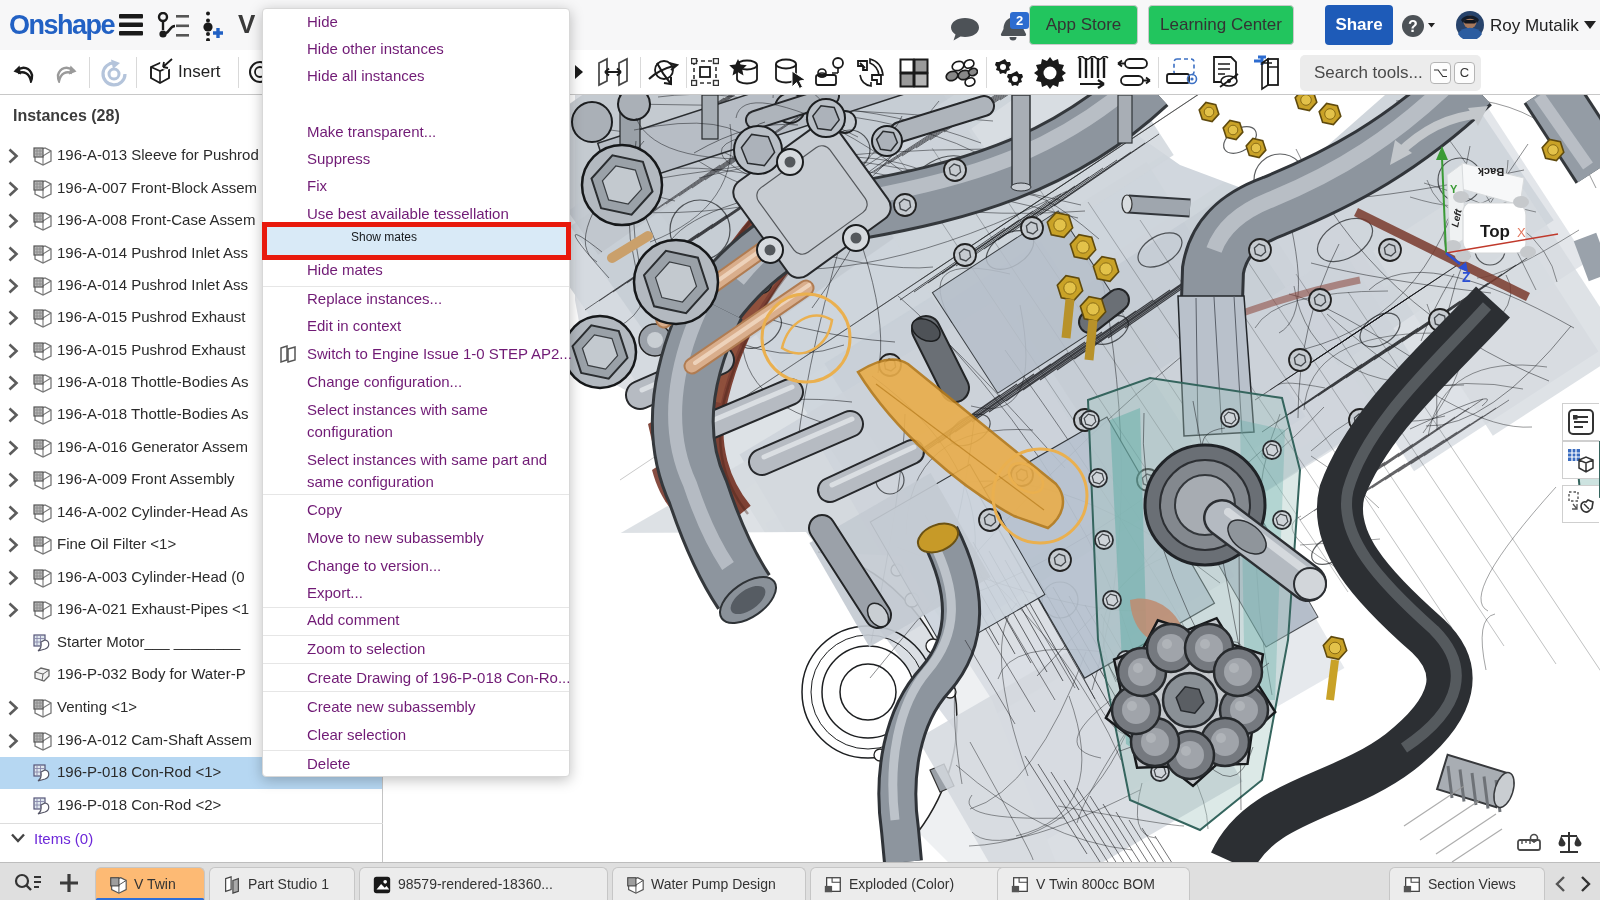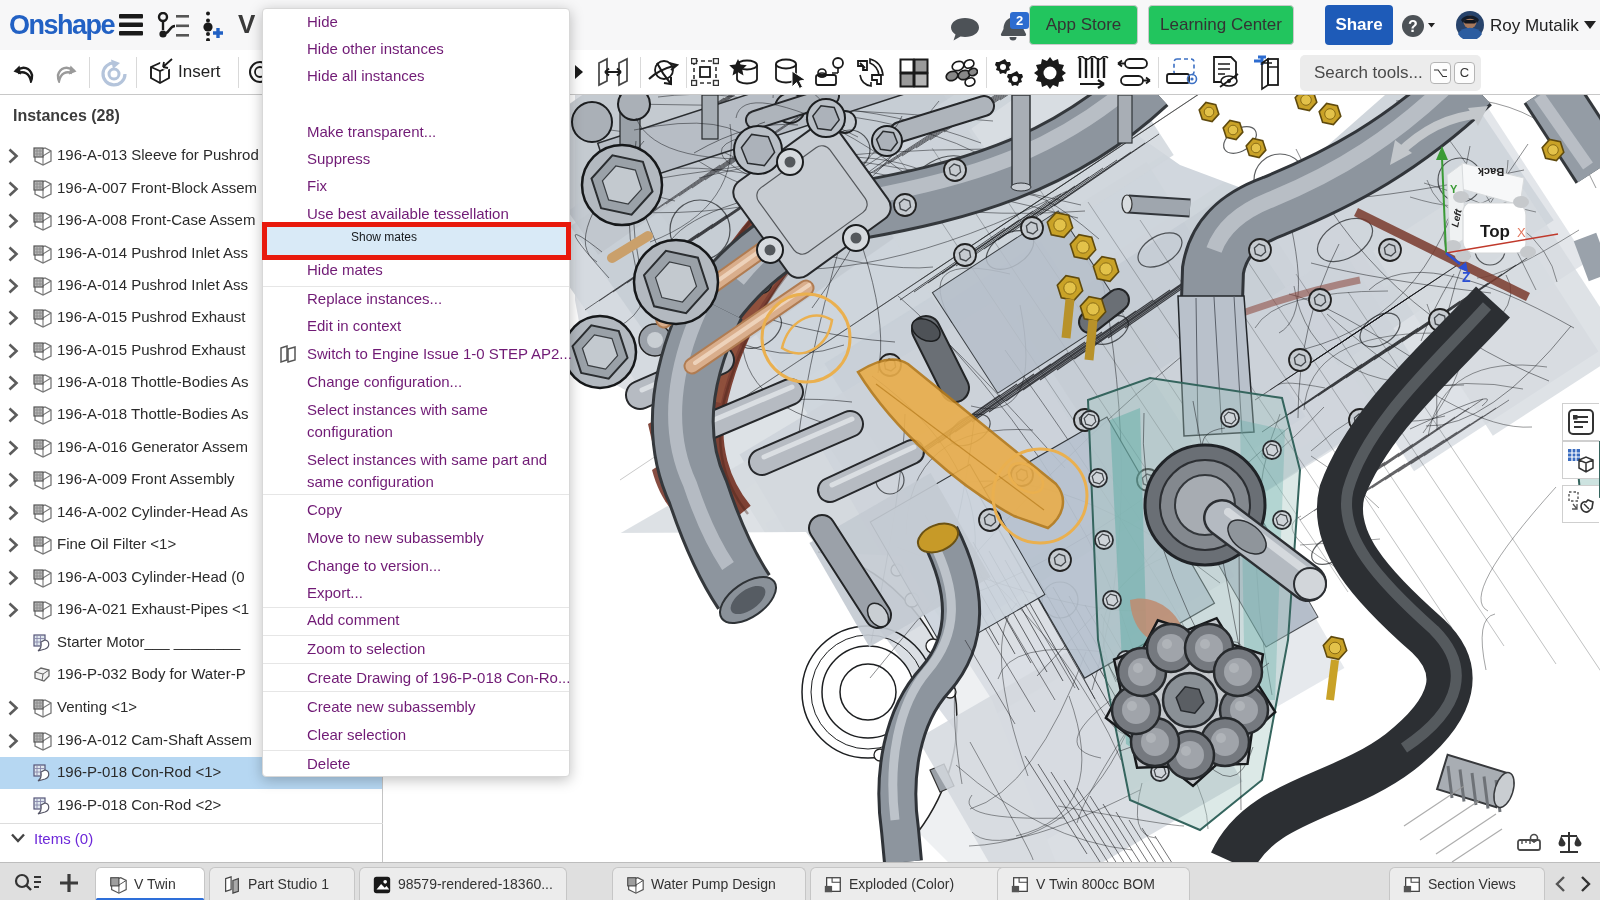--- a/index.html
+++ b/index.html
@@ -34,21 +34,21 @@
 #items-row { position:absolute; left:10px; top:830px; font-size:15px; color:#6d28d9; }
 
 #viewport { position:absolute; left:384px; top:95px; width:1216px; height:767px; background:#fff; overflow:hidden; }
 
 .side-btn { position:absolute; width:37px; height:38px; background:#fff; border:1px solid #cfcfcf; border-right:none; }
 
 #tabbar { position:absolute; left:0; top:862px; width:1600px; height:38px; background:#dfdfdf; border-top:1px solid #bdbdbd; }
 .tab { position:absolute; top:4px; height:34px; background:#ececec; border:1px solid #c6c6c6; border-bottom:none; border-radius:6px 6px 0 0; font-size:14px; color:#333; }
 .tab .ticon { position:absolute; left:12px; top:7px; }
 .tab .tname { position:absolute; left:38px; top:8px; white-space:nowrap; }
-.tab.active { background:#ffffff; }
+.tab.active { background:#fdba74; }
 .tab.active:after { content:""; position:absolute; left:0; bottom:0; width:100%; height:3px; background:#2e6fd9; border-radius:2px;}
 
 #cmenu { position:absolute; left:262px; top:8px; width:308px; height:769px; background:#fff; border:1px solid #d8d8d8; border-radius:4px; box-shadow:0 3px 14px rgba(0,0,0,.25); z-index:50; }
 .mi { position:absolute; left:0; width:330px; height:27px; font-size:15px; color:#701a75; }
 .mi span { position:absolute; left:44px; top:4px; white-space:nowrap; }
 .msep { position:absolute; left:0; width:306px; height:1px; background:#e6e6e6; }
 #showmates-box { position:absolute; left:-1px; top:213px; width:309px; height:38px; background:#d9eaf7; border:5px solid #e8190c; z-index:2;}
 #showmates-box span { position:absolute; left:40px; top:3px; font-size:12px; color:#16191c;margin-left:44px; }
 </style>
 </head>
@@ -907,21 +907,21 @@
         </svg>
         <span class="tname">V Twin</span>
       </div>
     <div class="tab" style="left:209px;width:146px">
         <svg class="ticon" width="20" height="20" viewBox="0 0 22 22">
           <path d="M4 4 l6 -2 v14 l-6 2z" fill="#fff" stroke="#444" stroke-width="1.3"></path>
           <path d="M12 6 l6 -2 v14 l-6 2z" fill="#aaa" stroke="#444" stroke-width="1.3"></path>
         </svg>
         <span class="tname">Part Studio 1</span>
       </div>
-    <div class="tab" style="left:359px;width:208px">
+    <div class="tab" style="left:359px;width:249px">
         <svg class="ticon" width="20" height="20" viewBox="0 0 22 22">
           <rect x="2" y="2" width="18" height="18" rx="3" fill="#1a1a1a"></rect>
           <circle cx="14.5" cy="7.5" r="2" fill="#fff"></circle>
           <path d="M5 16 l5 -6 l4 4 l2 -2 l3 4z" fill="#fff"></path>
         </svg>
         <span class="tname">98579-rendered-18360...</span>
       </div>
     <div class="tab" style="left:612px;width:194px">
         <svg class="ticon" width="20" height="20" viewBox="0 0 22 22">
           <path d="M6 6 L14 3 L20 6 L20 16 L12 20 L4 16 L4 8z" fill="#fff" stroke="#555" stroke-width="1.3"></path>

